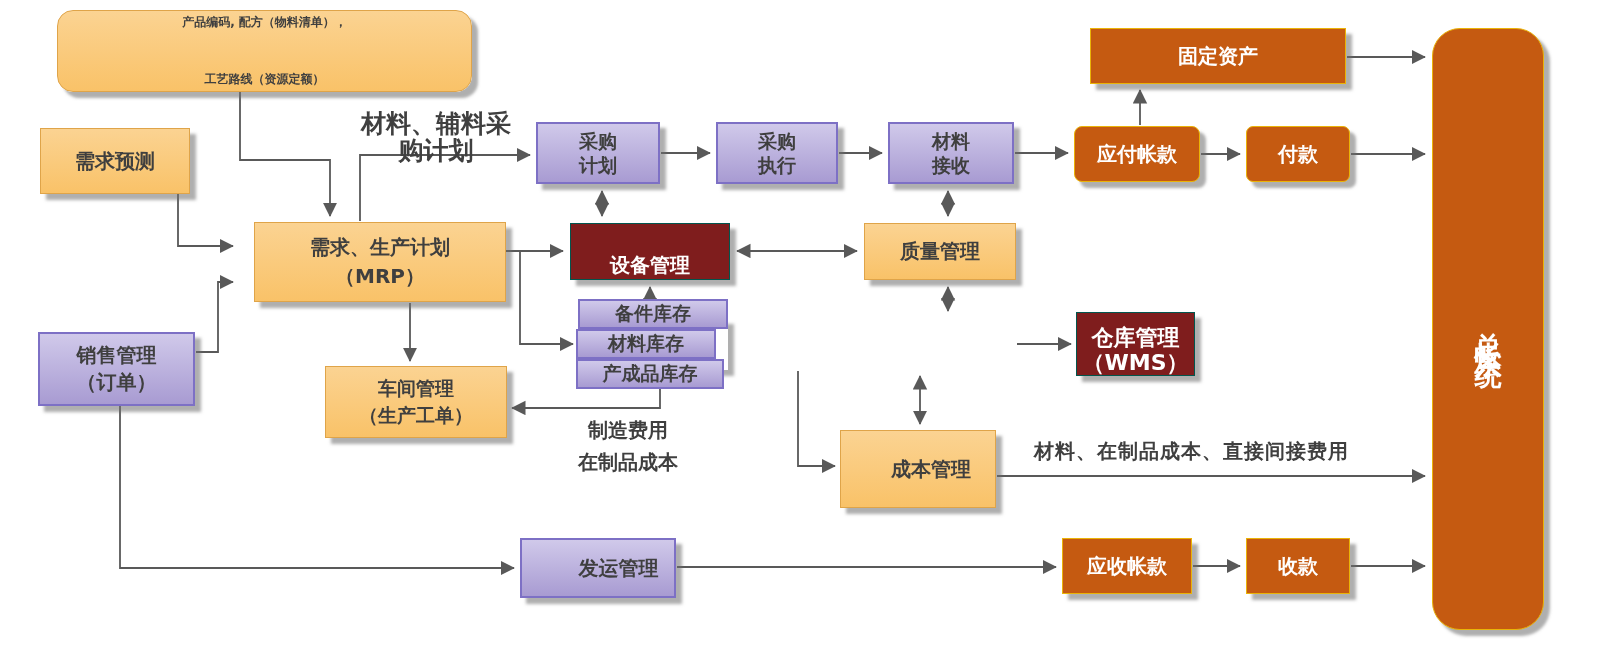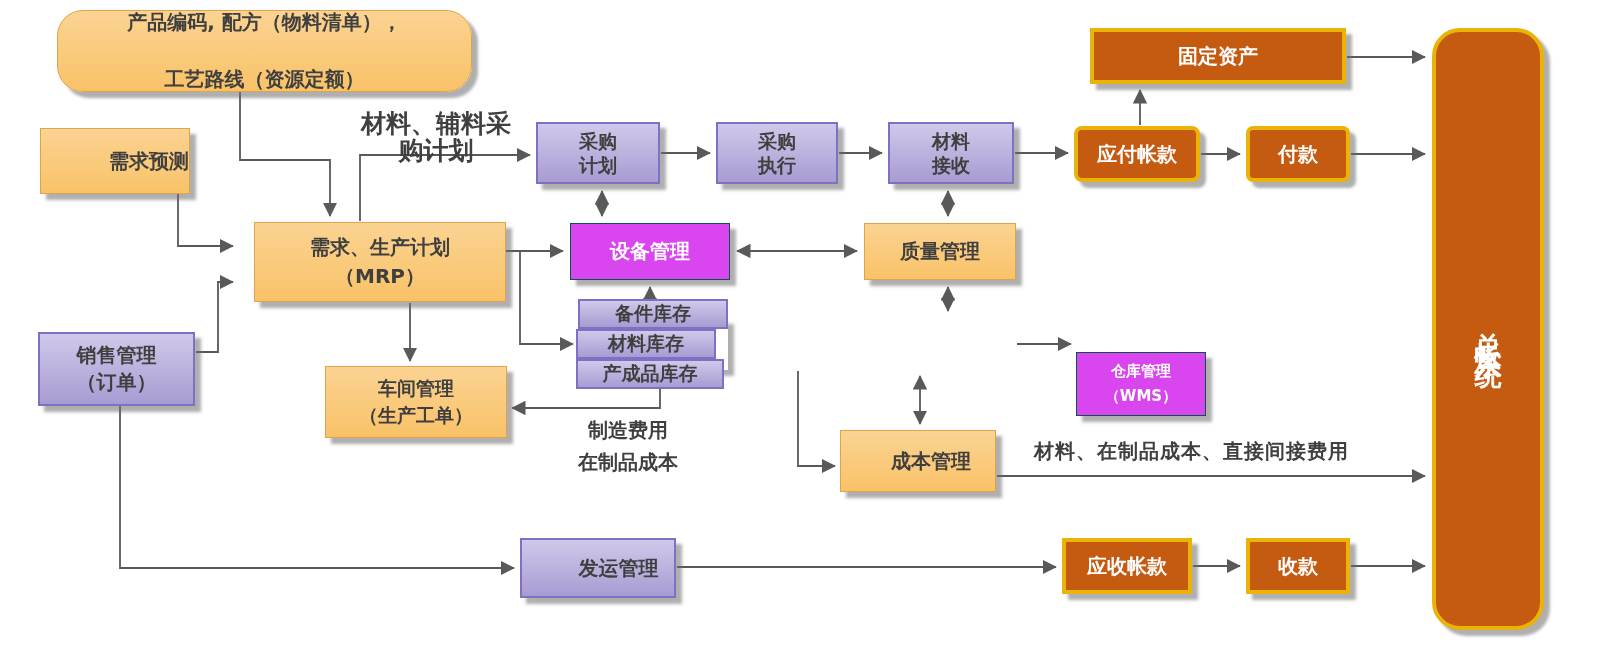--- a/index.html
+++ b/index.html
@@ -17,31 +17,32 @@
     background:linear-gradient(180deg,#FBD392 0%,#F9C268 100%);
     border:1px solid #DFA449; color:#3F3F3F;
     box-shadow:6px 6px 3px rgba(110,110,110,0.55);
   }
   .purple {
     background:linear-gradient(180deg,#D0C9EA 0%,#A89BD2 100%);
     border:2px solid #7D70C5; color:#3F3F3F;
     box-shadow:6px 6px 3px rgba(110,110,110,0.55);
   }
   .teal {
-    background:#d946ef; border:1px solid #02564E; color:#ffffff;
-    box-shadow:6px 6px 3px rgba(110,110,110,0.55);
+    background:#7f1d1d; border:1px solid #02564E; color:#ffffff;
+    box-shadow:6px 6px 3px rgba(110,110,110,0.55);
+    justify-content:flex-end;
   }
   .orange {
-    background:#C55A11; border:4px solid #eab308; color:#ffffff;
+    background:#C55A11; border:1px solid #eab308; color:#ffffff;
     box-shadow:6px 6px 3px rgba(110,110,110,0.55);
   }
   .lbl { position:absolute; z-index:2; font-weight:bold; color:#3F3F3F; text-align:center; }
 
-  [data-name="product-info-box"]      { left:57px;  top:10px;  width:415px; height:82px; border-radius:26px; font-size:20px; line-height:29px;gap:28px; }
-  [data-name="demand-forecast-box"]   { left:40px;  top:128px; width:150px; height:66px; font-size:20px;align-items:flex-end; }
+  [data-name="product-info-box"]      { left:57px;  top:10px;  width:415px; height:82px; border-radius:16px; font-size:12px; line-height:29px;gap:28px; }
+  [data-name="demand-forecast-box"]   { left:40px;  top:128px; width:150px; height:66px; font-size:20px; }
   [data-name="mrp-box"]               { left:238px; top:222px; width:252px; height:80px; font-size:20px; line-height:29px;margin-left:16px; }
   [data-name="sales-mgmt-box"]        { left:38px;  top:332px; width:157px; height:74px; font-size:20px; line-height:27px; }
   [data-name="purchase-plan-box"]     { left:536px; top:122px; width:124px; height:62px; font-size:19px; line-height:24px; }
   [data-name="purchase-exec-box"]     { left:716px; top:122px; width:122px; height:62px; font-size:19px; line-height:24px; }
   [data-name="material-receiving-box"]{ left:888px; top:122px; width:126px; height:62px; font-size:19px; line-height:24px; }
   [data-name="accounts-payable-box"]  { left:1074px; top:126px; width:126px; height:56px; font-size:20px;border-radius:8px; }
   [data-name="payment-box"]           { left:1246px; top:126px; width:104px; height:56px; font-size:20px;border-radius:7px; }
   [data-name="fixed-assets-box"]      { left:1090px; top:28px; width:256px; height:56px; font-size:20px; }
   [data-name="equipment-mgmt-box"]    { left:570px; top:223px; width:160px; height:57px; font-size:20px; }
   [data-name="quality-mgmt-box"]      { left:864px; top:223px; width:152px; height:57px; font-size:20px; }
@@ -49,23 +50,23 @@
                                         box-shadow:6px 6px 3px rgba(110,110,110,0.55); }
   .inv-cell {
     display:flex; align-items:center; justify-content:center; box-sizing:border-box;
     background:linear-gradient(180deg,#D0C9EA 0%,#A89BD2 100%);
     border:2px solid #7D70C5; color:#3F3F3F; font-weight:bold; font-size:19px;
   }
   .inv-cell + .inv-cell { margin-left:-2px; }
   [data-name="inventory-cell-spare-parts"]    { width:150px; }
   [data-name="inventory-cell-material"]       { width:140px; }
   [data-name="inventory-cell-finished-goods"] { width:148px; }
-  [data-name="wms-box"]               { left:1076px; top:312px; width:130px; height:64px; font-size:15px; line-height:25px;margin-top:40px; }
+  [data-name="wms-box"]               { left:1076px; top:312px; width:119px; height:64px; font-size:22px; line-height:25px; }
   [data-name="workshop-mgmt-box"]     { left:325px; top:366px; width:182px; height:72px; font-size:19px; line-height:27px; }
-  [data-name="cost-mgmt-box"]         { left:840px; top:430px; width:156px; height:62px; font-size:20px;padding-left:26px; }
+  [data-name="cost-mgmt-box"]         { left:840px; top:430px; width:156px; height:78px; font-size:20px;padding-left:26px; }
   [data-name="shipping-mgmt-box"]     { left:520px; top:538px; width:156px; height:60px; font-size:20px;padding-left:41px; }
   [data-name="accounts-receivable-box"]{ left:1062px; top:538px; width:130px; height:56px; font-size:20px; }
   [data-name="collection-box"]        { left:1246px; top:538px; width:104px; height:56px; font-size:20px;text-align:right; }
   [data-name="general-ledger-box"]    { left:1432px; top:28px; width:112px; height:602px; border-radius:28px; font-size:27px; }
   .vtext { writing-mode:vertical-rl; text-orientation:upright; letter-spacing:9px; font-weight:bold; }
 
   [data-name="purchase-note-label"]   { left:352px; top:110px; width:168px; font-size:25px; line-height:27px; }
   [data-name="mfg-cost-label"]        { left:548px; top:414px; width:160px; font-size:20px; line-height:32px; }
   [data-name="cost-note-label"]       { left:1034px; top:438px; width:390px; font-size:20px; text-align:left; letter-spacing:1px; white-space:nowrap; }
 </style>

